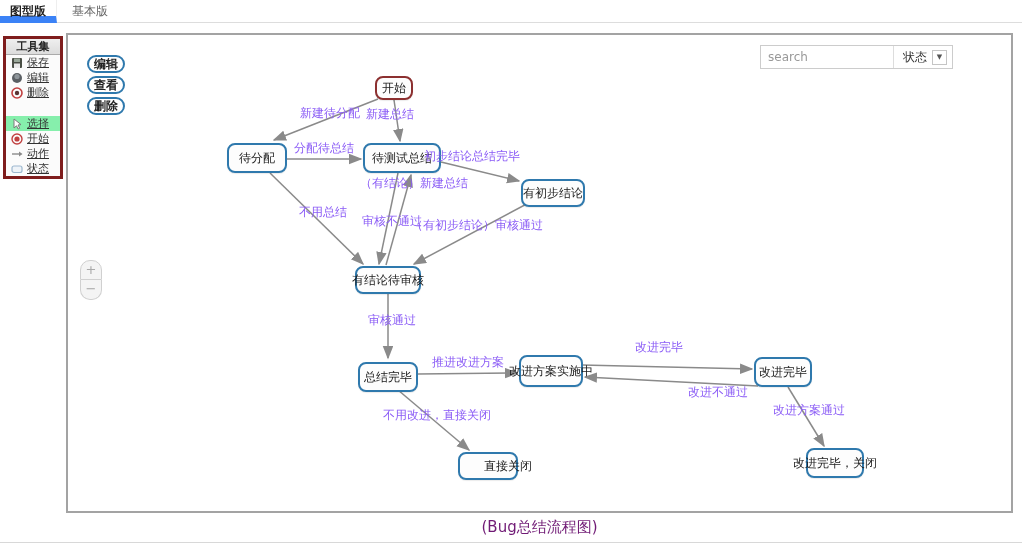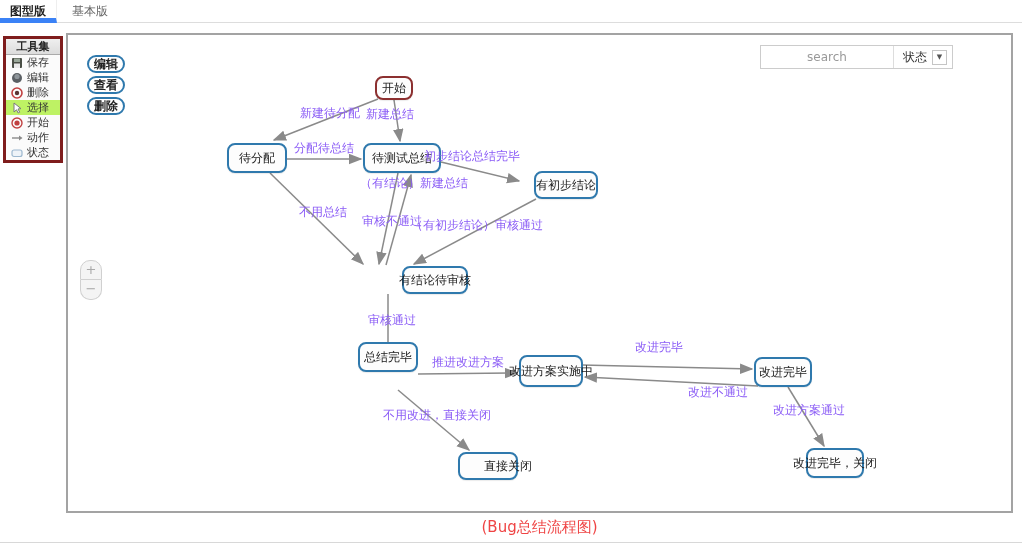--- a/index.html
+++ b/index.html
@@ -2,51 +2,51 @@
 <html><head>
 <meta charset="utf-8">
 <style>
   * { margin:0; padding:0; box-sizing:border-box; }
   html,body { width:1022px; height:543px; background:#fff; font-family:"DejaVu Sans","Liberation Sans",sans-serif; overflow:hidden; }
   .page { position:relative; width:1022px; height:543px; background:#fff; border-bottom:1px solid #d8d8d8; }
 
   
   .tabbar { position:absolute; left:0; top:0; width:1022px; height:23px; border-bottom:1px solid #ddd; background:#fff; }
   .tab { display:inline-block; height:23px; line-height:22px; padding:0 10px; font-size:12px; color:#666; cursor:pointer; vertical-align:top; }
-  .tab.active { color:#222; font-weight:bold; background:#fff; border-right:1px solid #eee; border-bottom:5px solid #3b82f6; margin-bottom:-1px; }
+  .tab.active { color:#222; font-weight:bold; background:#fff; border-right:1px solid #eee; border-bottom:7px solid #3b82f6; margin-bottom:-1px; }
 
   
   .toolbox { position:absolute; left:3px; top:36px; width:60px; background:#fbfbfb; border:3px solid #7f1d1d; }
   .toolbox-header { height:16px; line-height:15px; text-align:center; font-size:11px; font-weight:bold; color:#222; background:linear-gradient(#efefef,#dcdcdc); border-bottom:1px solid #aaa; }
-  .toolbox-item { display:flex; align-items:center; gap:4px; height:15px; padding-left:5px; font-size:11px; color:#333; cursor:pointer; }
-  .toolbox-item.selected { background:#bef264; }
+  .toolbox-item { display:flex; align-items:center; gap:4px; height:15px; padding-left:5px; font-size:11px; color:#333; cursor:pointer;text-decoration:underline; }
+  .toolbox-item.selected { background:#86efac;margin-top:16px; }
   .tb-icon { width:12px; height:12px; flex:0 0 12px; display:inline-block; }
 
   
   .canvas { position:absolute; left:66px; top:33px; width:947px; height:480px; border:2px solid #a3a3a3; background:#fff; }
   .canvas svg.edges { position:absolute; left:0; top:0; width:943px; height:476px; }
 
   .pillbtn { position:absolute; width:38px; height:18px; line-height:15px; text-align:center; font-size:12px; font-weight:bold; color:#222; background:#fff; border:2px solid #2f79ad; border-radius:9px; cursor:pointer; }
 
   .searchbox { position:absolute; right:58px; top:10px; display:flex; height:24px; border:1px solid #ccc; background:#fff; }
-  .search-input { width:132px; height:22px; border:none; outline:none; padding:0 7px; font-size:12px; color:#333; font-family:"DejaVu Sans","Liberation Sans",sans-serif;text-align:center; }
+  .search-input { width:132px; height:22px; border:none; outline:none; padding:0 7px; font-size:12px; color:#333; font-family:"DejaVu Sans","Liberation Sans",sans-serif; }
   .search-input::placeholder { color:#999; }
   .status-select { display:flex; align-items:center; gap:5px; padding:0 5px 0 9px; border-left:1px solid #ddd; font-size:12px; color:#333; cursor:pointer; }
   .status-caret { width:15px; height:15px; border:1px solid #c5c5c5; font-size:7px; line-height:13px; text-align:center; color:#555; background:#fff; }
 
   .zoomctl { position:absolute; left:12px; top:225px; width:22px; }
   .zoombtn { width:22px; height:20px; background:#f4f4f4; border:1px solid #d0d0d0; color:#aaa; font-size:13px; line-height:17px; text-align:center; cursor:pointer; }
   .zoombtn.in { border-radius:10px 10px 0 0; }
   .zoombtn.out { border-radius:0 0 10px 10px; border-top:none; }
 
   .flow-node { position:absolute; display:flex; align-items:center; justify-content:center; background:#fdfdfd; border:2px solid #2f79ad; border-radius:8px; font-size:12px; color:#1a1a1a; white-space:nowrap; cursor:pointer; box-shadow:0 1px 1px rgba(0,0,0,0.08); }
   .flow-node.start { border-color:#8c3030; }
   .edge-label { position:absolute; transform:translate(-50%,-50%); font-size:12px; color:#8b5cf6; white-space:nowrap; pointer-events:none; }
 
-  .caption { position:absolute; left:66px; top:518px; width:947px; text-align:center; font-size:15px; color:#ef4444; }
+  .caption { position:absolute; left:66px; top:518px; width:947px; text-align:center; font-size:15px; color:#701a75; }
 </style>
 </head>
 <body>
 
 <div class="page">
 
   <div class="tabbar">
     <div class="tab active">图型版</div>
     <div class="tab">基本版</div>
   </div>
@@ -144,23 +144,23 @@
 
     <div class="zoomctl">
       <div class="zoombtn in">+</div>
       <div class="zoombtn out">−</div>
     </div>
 
     <div id="flow-nodes">
         <div class="flow-node start" style="left: 307px; top: 41px; width: 38px; height: 24px;">开始</div>
         <div class="flow-node" style="left: 159px; top: 108px; width: 60px; height: 30px;">待分配</div>
         <div class="flow-node" style="left: 295px; top: 108px; width: 78px; height: 30px;">待测试总结</div>
-        <div class="flow-node" style="left: 453px; top: 136px; width: 64px; height: 28px; margin-left: 13px;">有初步结论</div>
-        <div class="flow-node" style="left: 287px; top: 231px; width: 66px; height: 28px; margin-left: 47px;">有结论待审核</div>
-        <div class="flow-node" style="left: 290px; top: 307px; width: 60px; height: 30px;">总结完毕</div>
+        <div class="flow-node" style="left: 453px; top: 144px; width: 64px; height: 28px;">有初步结论</div>
+        <div class="flow-node" style="left: 287px; top: 231px; width: 66px; height: 28px;">有结论待审核</div>
+        <div class="flow-node" style="left: 290px; top: 327px; width: 60px; height: 30px;">总结完毕</div>
         <div class="flow-node" style="left: 451px; top: 320px; width: 64px; height: 32px;">改进方案实施中</div>
         <div class="flow-node" style="left: 686px; top: 322px; width: 58px; height: 30px;">改进完毕</div>
         <div class="flow-node" style="left: 390px; top: 417px; width: 60px; height: 28px; padding-left: 40px;">直接关闭</div>
         <div class="flow-node" style="left: 738px; top: 413px; width: 58px; height: 30px;">改进完毕，关闭</div>
       </div>
     <div id="edge-labels">
         <div class="edge-label" style="left: 262px; top: 78px;">新建待分配</div>
         <div class="edge-label" style="left: 322px; top: 79px;">新建总结</div>
         <div class="edge-label" style="left: 256px; top: 113px;">分配待总结</div>
         <div class="edge-label" style="left: 404px; top: 121px;">初步结论总结完毕</div>

